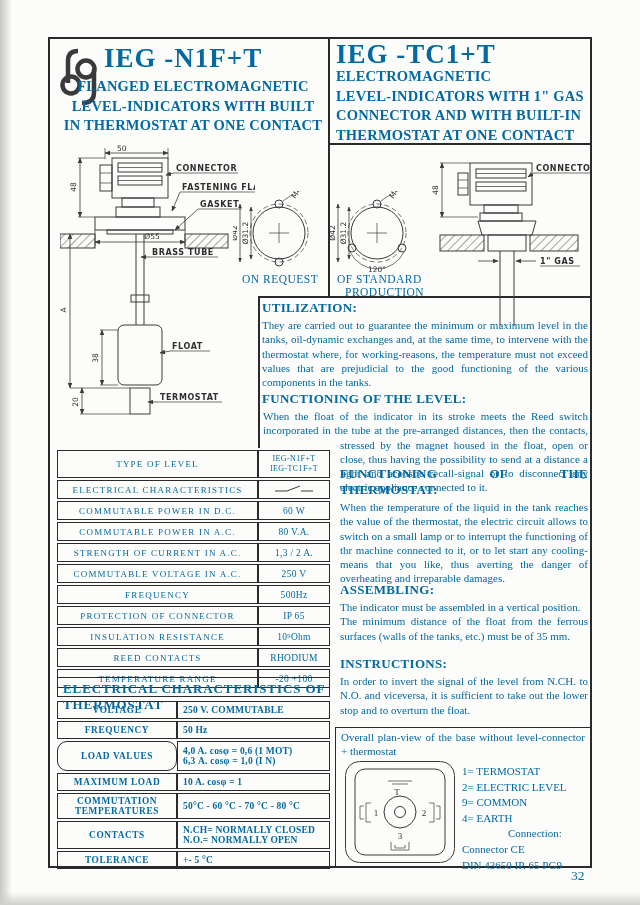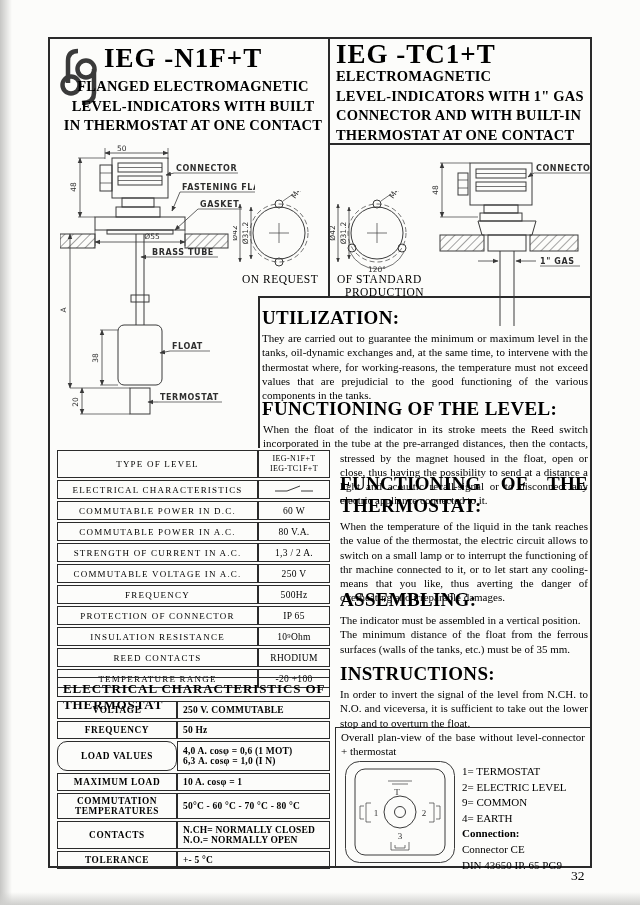--- a/index.html
+++ b/index.html
@@ -1,35 +1,35 @@
 <!DOCTYPE html>
 <html><head>
 <meta charset="utf-8">
 <style>
   html,body{margin:0;padding:0;background:#e9e9e6;}
   .page{position:relative;width:640px;height:905px;margin:0 auto;background:#fcfcfa;
-        font-family:"Liberation Serif",serif;color:#000000;overflow:hidden;}
+        font-family:"Liberation Serif",serif;color:#0369a1;overflow:hidden;}
   .shadow-l{position:absolute;left:0;top:0;width:12px;height:905px;
         background:linear-gradient(90deg,#c6c6c4,rgba(252,252,250,0));}
   .shadow-b{position:absolute;left:0;top:892px;width:640px;height:13px;
         background:linear-gradient(0deg,#cfcfcd,rgba(252,252,250,0));}
   .frame{position:absolute;left:48px;top:37px;width:540px;height:827px;border:2px solid #2a2a2a;}
   .line{position:absolute;background:#2a2a2a;}
 
   
   .model{position:absolute;font-size:27px;font-weight:bold;letter-spacing:1px;white-space:nowrap;}
   .m-left{left:54px;top:4px;}
   .m-right{left:286px;top:0px;}
   .sub{position:absolute;font-weight:bold;font-size:14.5px;line-height:1.36;letter-spacing:0.2px;}
   .sub-left{left:10px;top:38px;width:266px;text-align:center;}
   .sub-right{left:286px;top:28px;width:252px;text-align:left;}
 
   
   .sec{position:absolute;text-align:justify;}
-  .sec h3{margin:8px 0 2px 0;font-size:19px;letter-spacing:0.3px;}
+  .sec h3{margin:1px 0 2px 0;font-size:13px;letter-spacing:0.3px;}
   .sec p{margin:0;font-size:11px;line-height:1.3;}
   .sec-util{left:212px;top:260px;width:326px;}
   .sec-lvl{left:212px;top:351px;width:326px;}
   .sec-therm{left:290px;top:426px;width:248px;}
   .sec-asm{left:290px;top:542px;width:248px;}
   .sec-instr{left:290px;top:616px;width:248px;}
   .fs1{float:left;width:1px;height:41px;}
   .fs2{float:left;clear:left;width:78px;height:34px;}
   .preline{white-space:pre-line;}
 
@@ -46,21 +46,21 @@
   .th-tbl .lbl{width:114px;text-align:center;font-weight:bold;font-size:9.3px;letter-spacing:0.6px;}
   .th-tbl .val{font-weight:bold;font-size:9.5px;padding-left:5px;letter-spacing:0.2px;}
   .small{font-size:8.3px;letter-spacing:0.4px;}
 
   
   .plan{position:absolute;left:285px;top:688px;width:255px;height:139px;box-sizing:border-box;
         border-top:1.5px solid #2b2b2b;border-left:1.5px solid #2b2b2b;}
   .plan .cap{margin:3px 5px 0 5px;font-size:11px;line-height:1.25;text-align:justify;}
   .plan-svg{position:absolute;left:8px;top:32px;}
   .legend{position:absolute;left:126px;top:36px;font-size:11px;line-height:1.42;}
-  .legend .b{font-weight:bold;}
+  .legend .b{font-weight:normal;margin-left:46px;}
 
   .pagenum{position:absolute;left:571px;top:868px;font-size:13.5px;}
 
   
   .dwg{position:absolute;}
   .dwg *{stroke:#3a3a3a;stroke-width:1;fill:none;}
   .dwg .dim{stroke-width:0.8;}
   .dwg .thin{stroke-width:0.7;}
   .dwg text{fill:#2f2f2f;stroke:none;font-family:"DejaVu Sans",sans-serif;}
   .dlabel{font-size:8px;font-weight:bold;letter-spacing:0.6px;}

